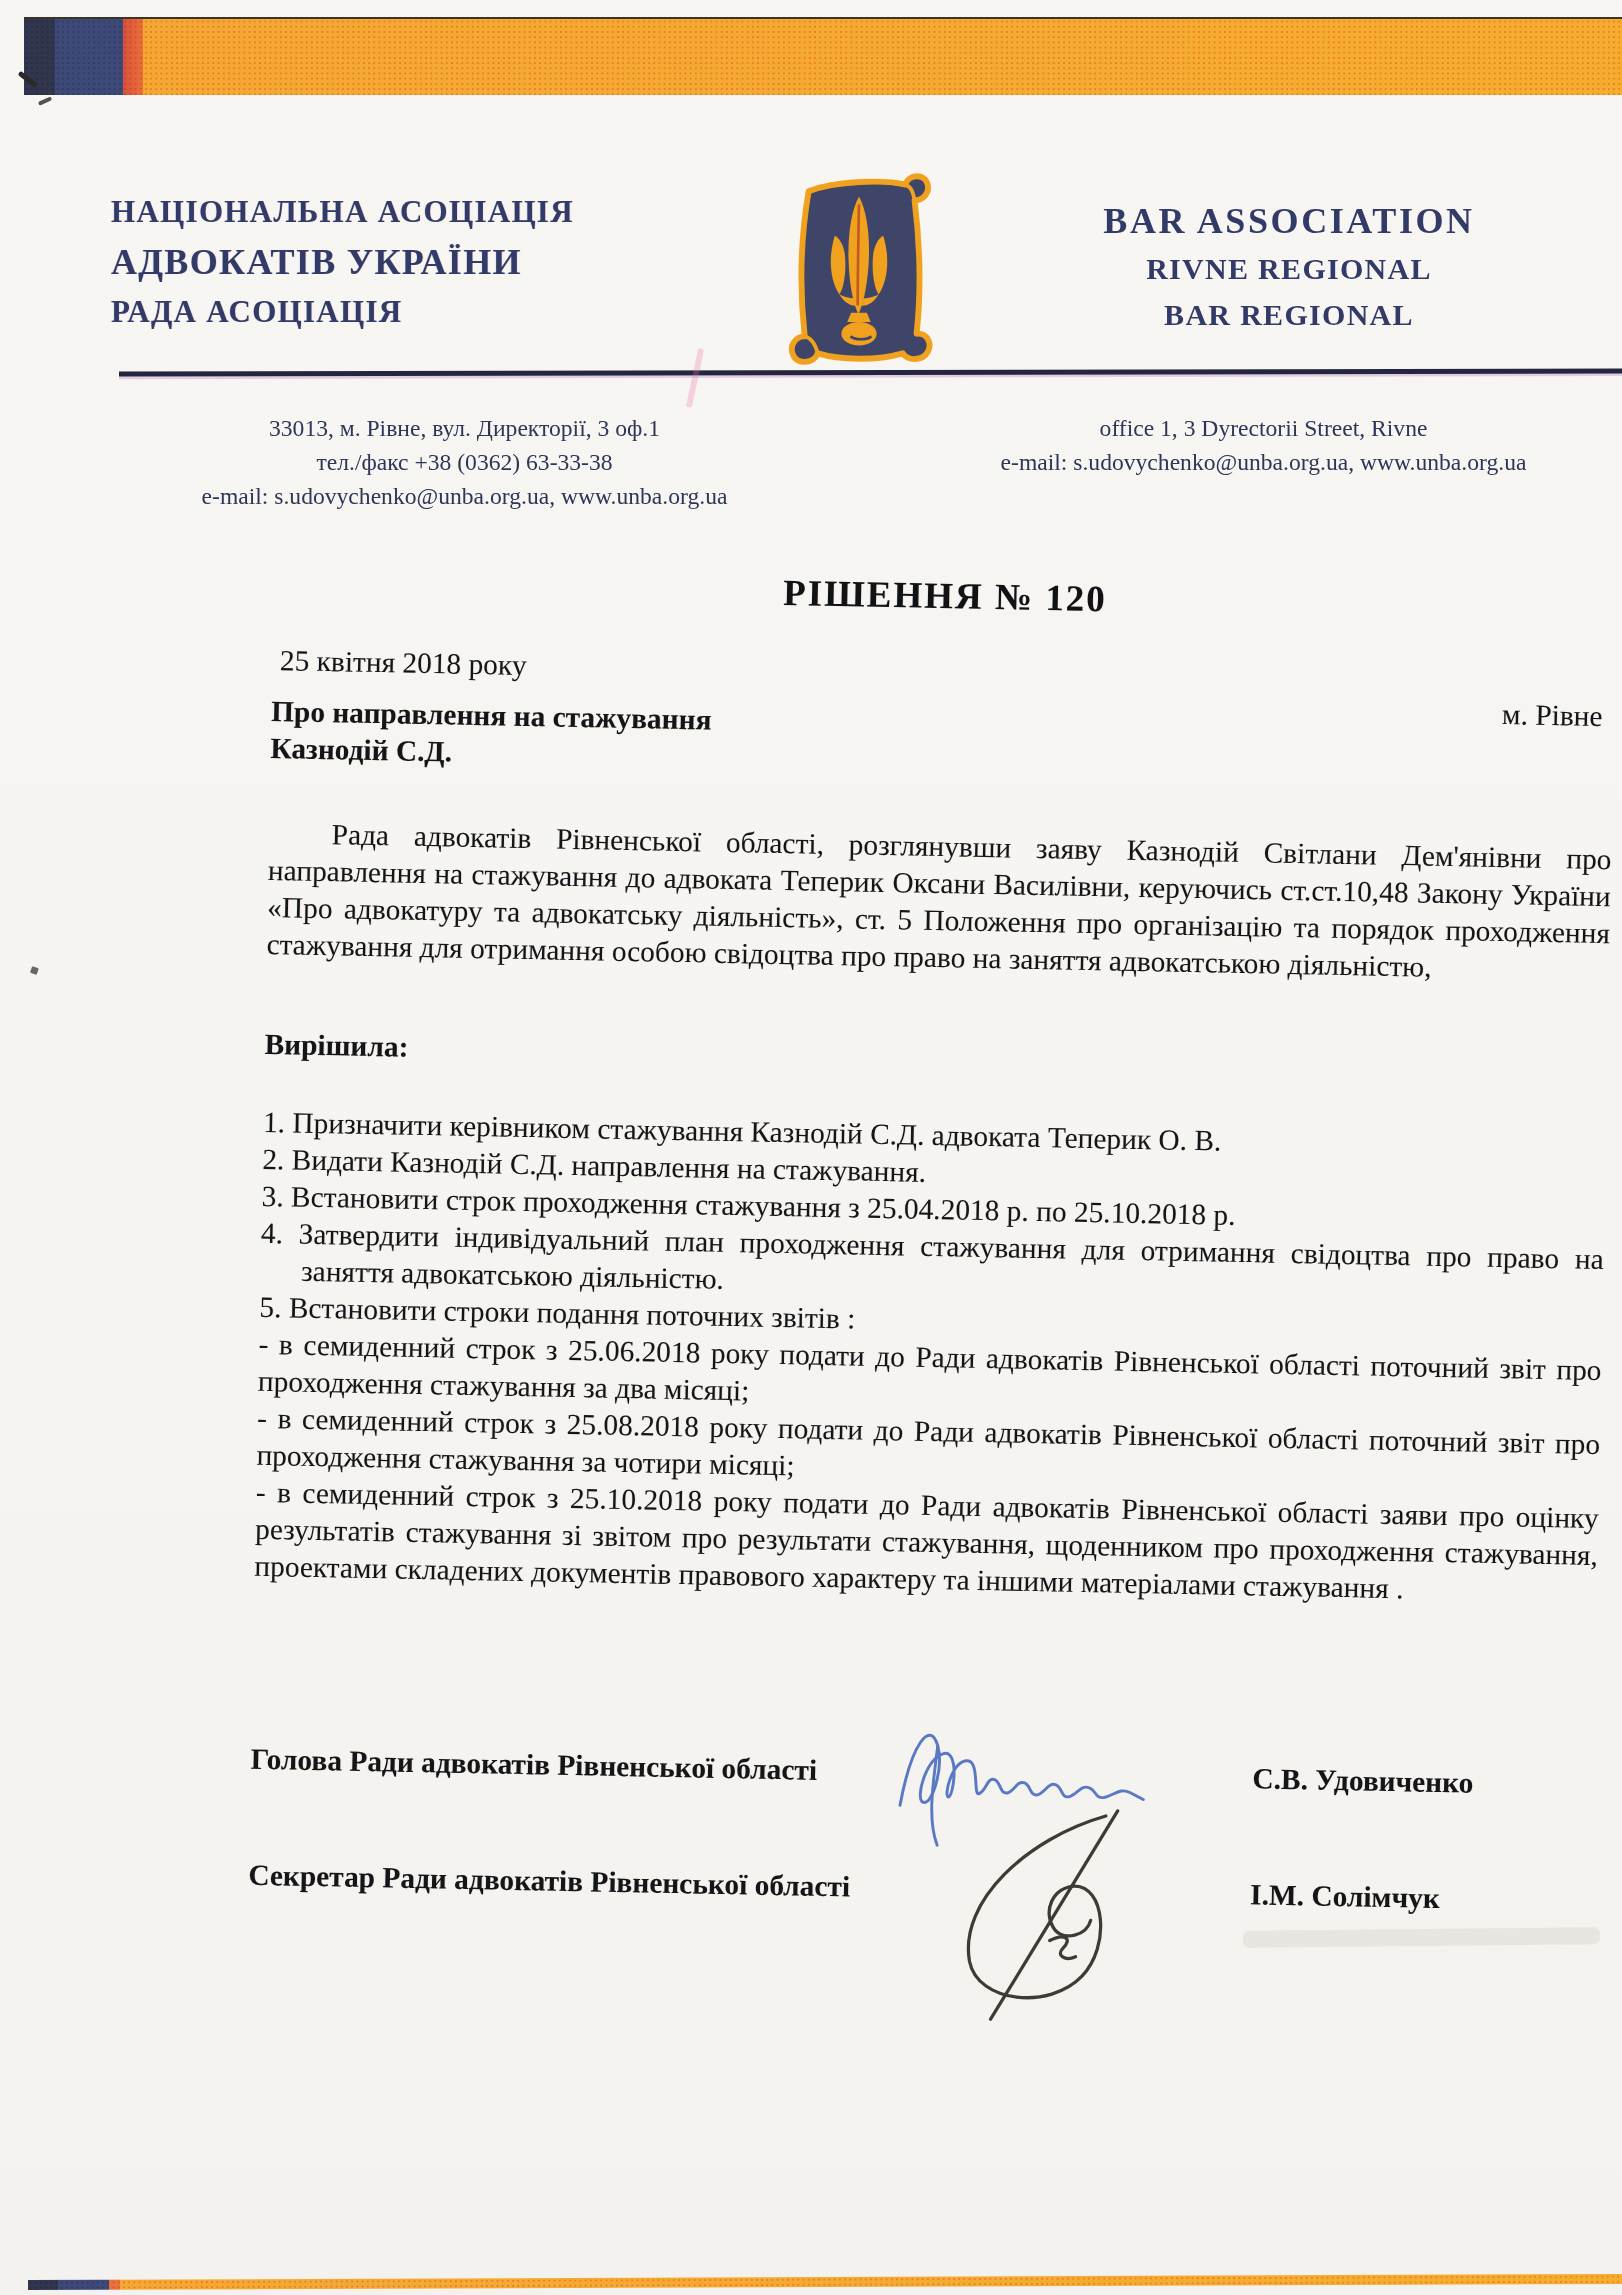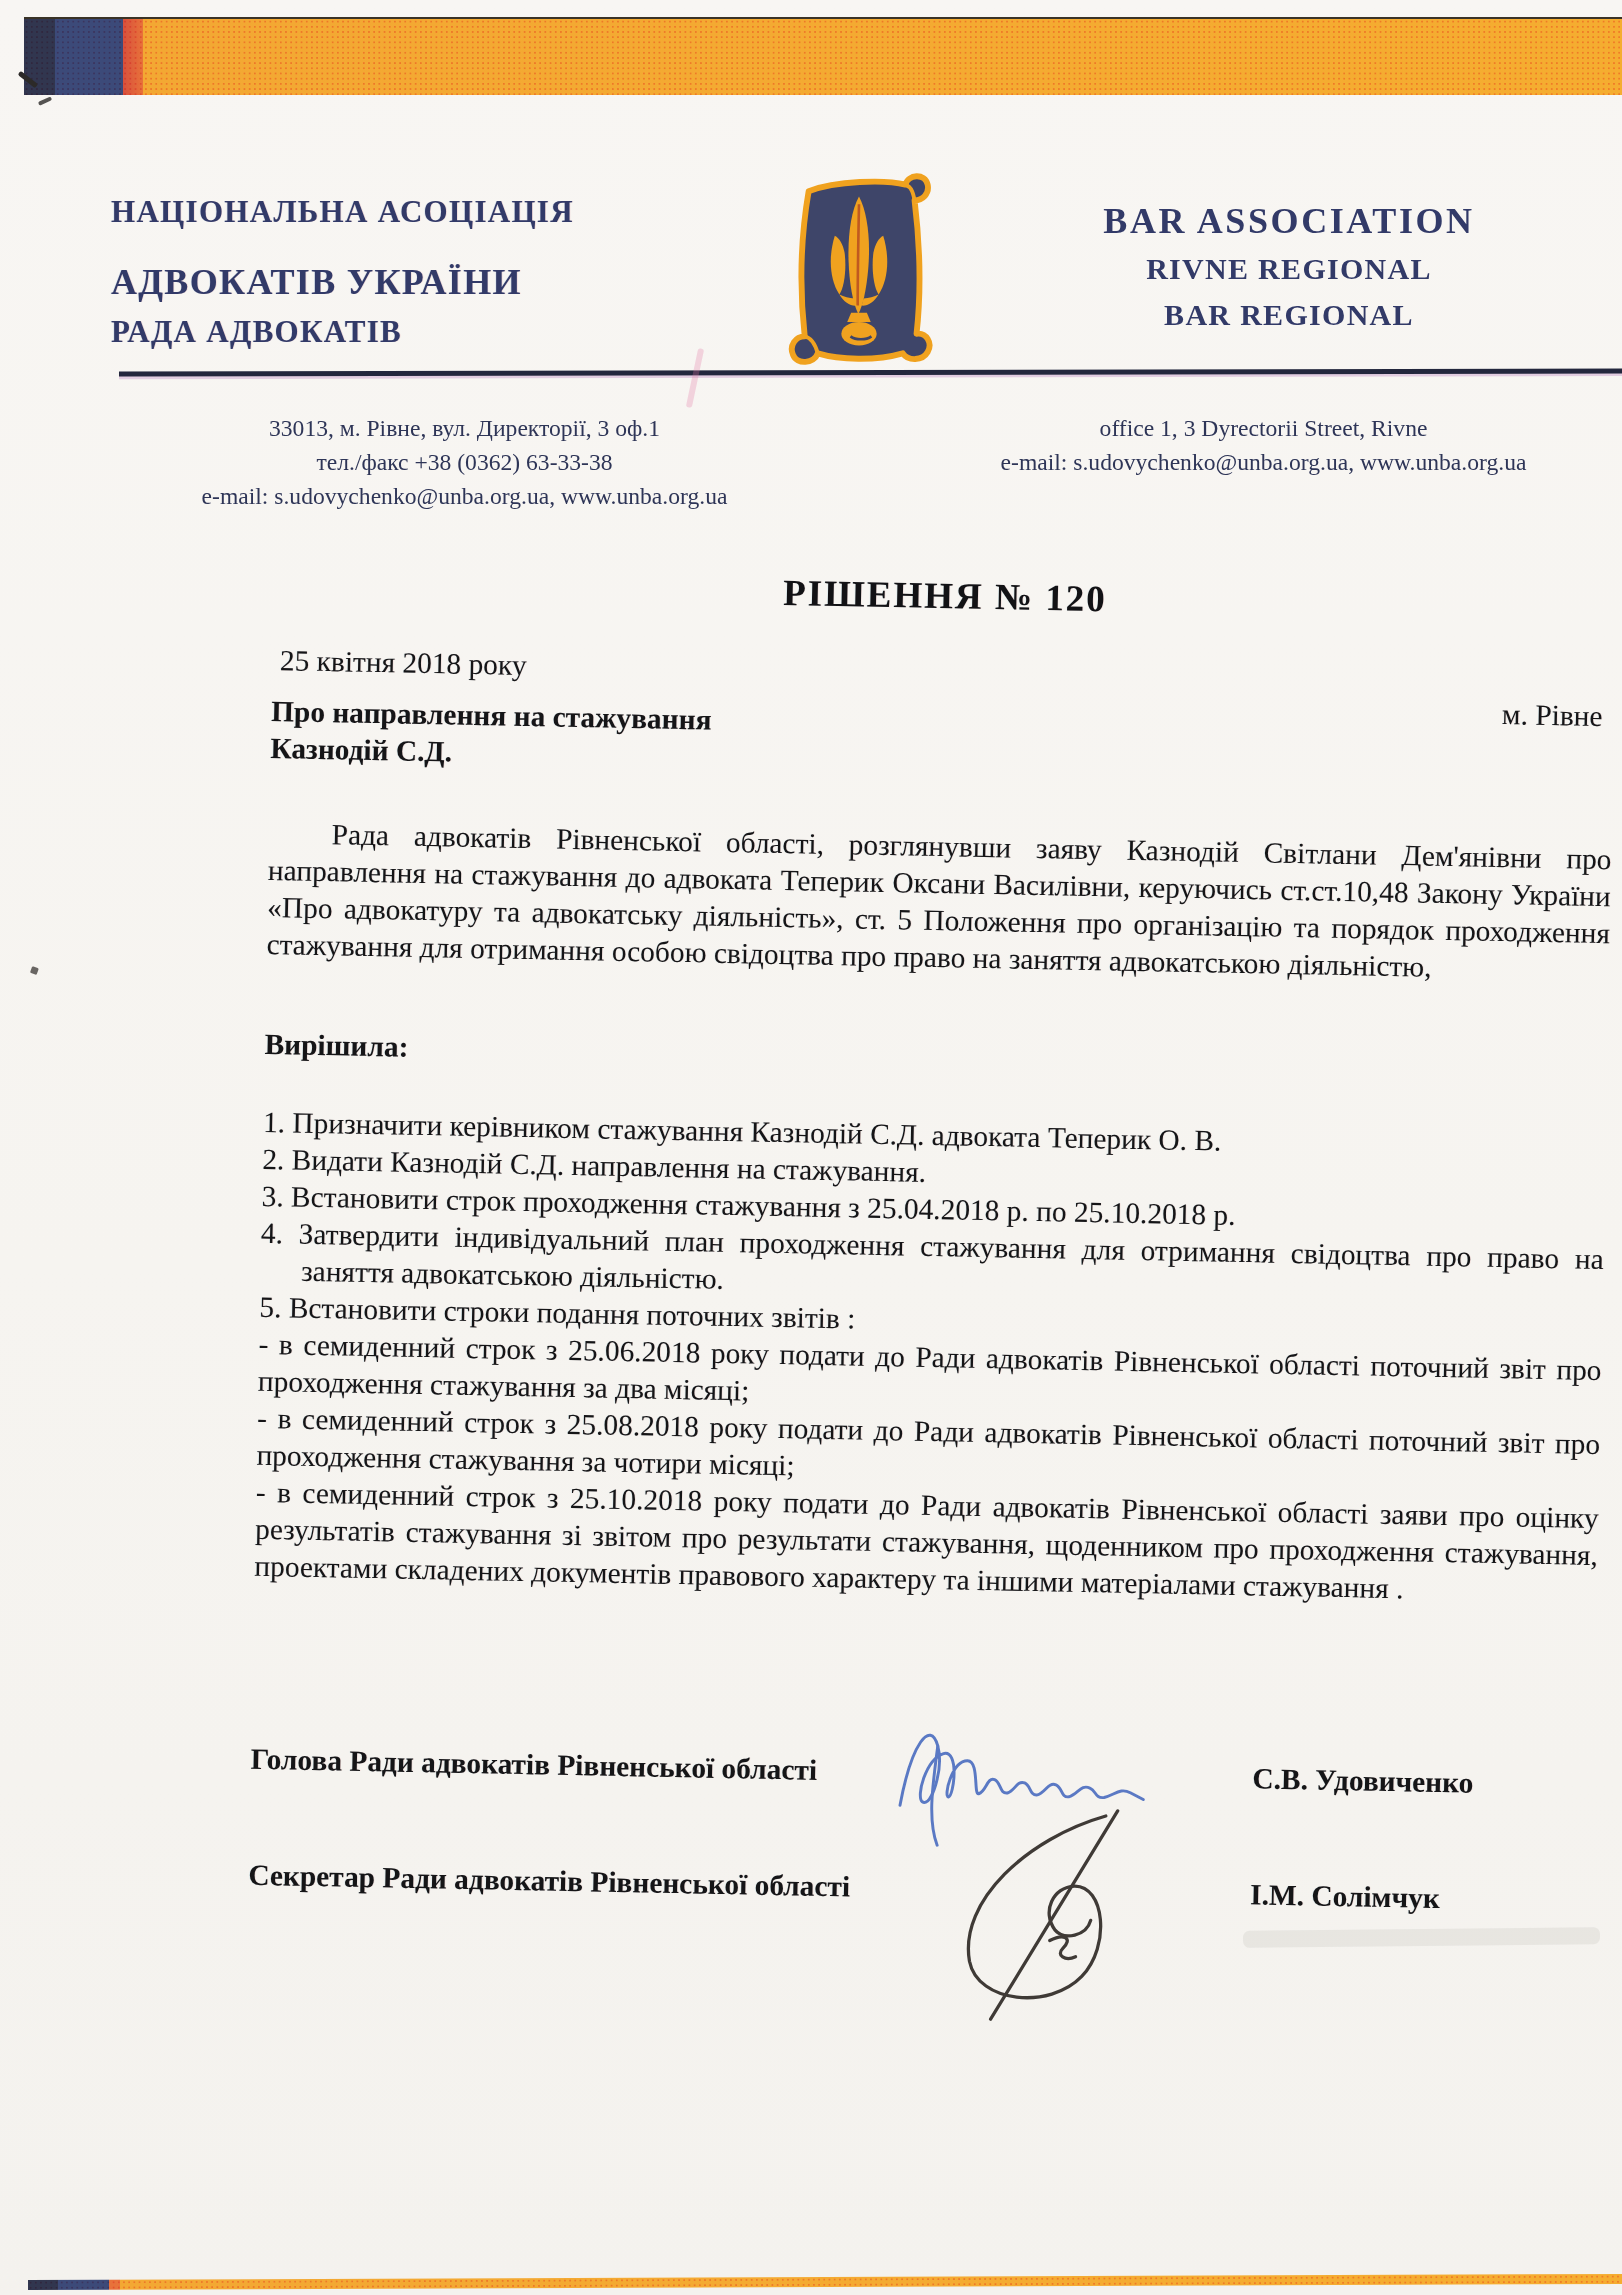--- a/index.html
+++ b/index.html
@@ -39,21 +39,21 @@
       #f3a833 92px,#f5ad30 100%);
   }
 
   
   .org-ua{
     position:absolute;left:111px;top:188px;width:661px;
     color:#323a68;font-weight:bold;
     text-shadow:0.7px 0 0 rgba(190,40,60,.14),-0.7px 0 0 rgba(40,120,200,.14);
   }
   .org-ua .l1,.org-ua .l3,.org-ua .l4{font-size:31px;line-height:48px;letter-spacing:1.3px;}
-  .org-ua .l2{font-size:36px;line-height:52px;letter-spacing:1.3px;margin-top:20px;}
+  .org-ua .l2{font-size:36px;line-height:52px;letter-spacing:1.3px;}
   .org-en{
     position:absolute;left:975px;top:196px;width:628px;
     text-align:center;color:#323a68;font-weight:bold;
   }
   .org-en .l1,.org-en .l3,.org-en .l4{font-size:30px;line-height:46px;letter-spacing:1.3px;}
   .org-en .l2{font-size:36px;line-height:50px;letter-spacing:2.6px;}
 
   .emblem{position:absolute;left:777px;top:165px;width:164px;height:206px;}
 
   .divider{
@@ -110,21 +110,21 @@
 </head>
 <body>
 
 <div class="page">
 
   <div class="top-bar"></div>
 
   <div class="org-ua">
     <div class="l1">НАЦІОНАЛЬНА АСОЦІАЦІЯ</div>
     <div class="l2">АДВОКАТІВ УКРАЇНИ</div>
-    <div class="l3">РАДА АДВОКАТІВ</div>
+    <div class="l3">РАДА АСОЦІАЦІЯ</div>
   </div>
 
   <svg class="emblem" viewBox="0 0 250 315" aria-hidden="true">
     <path d="M48,40 C90,24 165,22 196,30 C200,14 226,12 230,30 C233,44 222,54 210,54
              C218,120 220,195 213,258 C228,256 238,272 230,286 C222,300 200,300 192,288
              C150,300 95,298 62,288 C56,304 30,306 24,290 C18,276 28,262 42,262
              C34,190 36,110 48,40 Z" fill="#3e4569" stroke="#f0a21f" stroke-width="9" stroke-linejoin="round"></path>
     <path d="M196,30 C206,34 208,44 210,54" fill="none" stroke="#f0a21f" stroke-width="6"></path>
     <path d="M42,262 C52,264 58,274 62,288" fill="none" stroke="#f0a21f" stroke-width="6"></path>
     <path d="M125,48 C138,72 143,115 139,160 C136,192 131,214 124,228 C116,213 110,182 109,145 C108,105 113,70 125,48 Z" fill="#f0a21f"></path>

